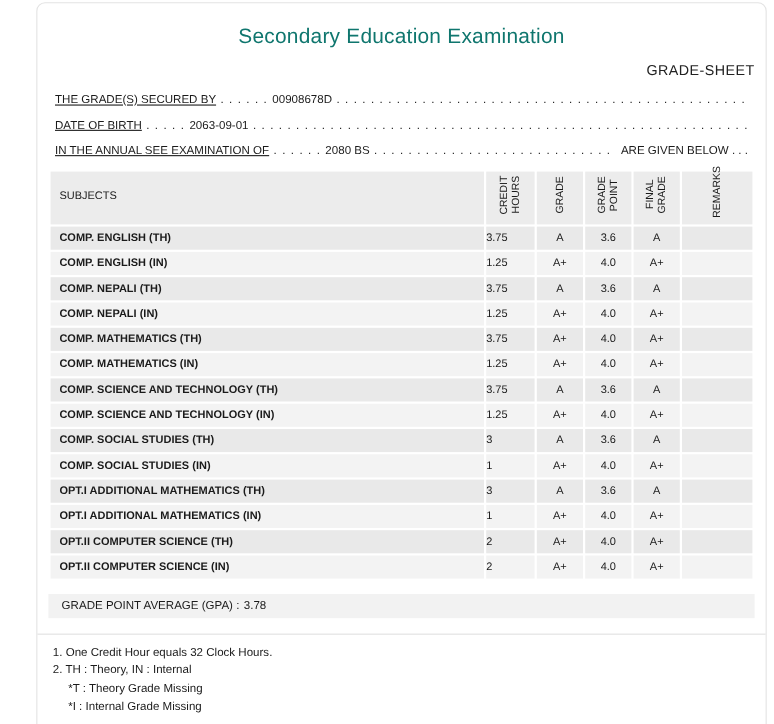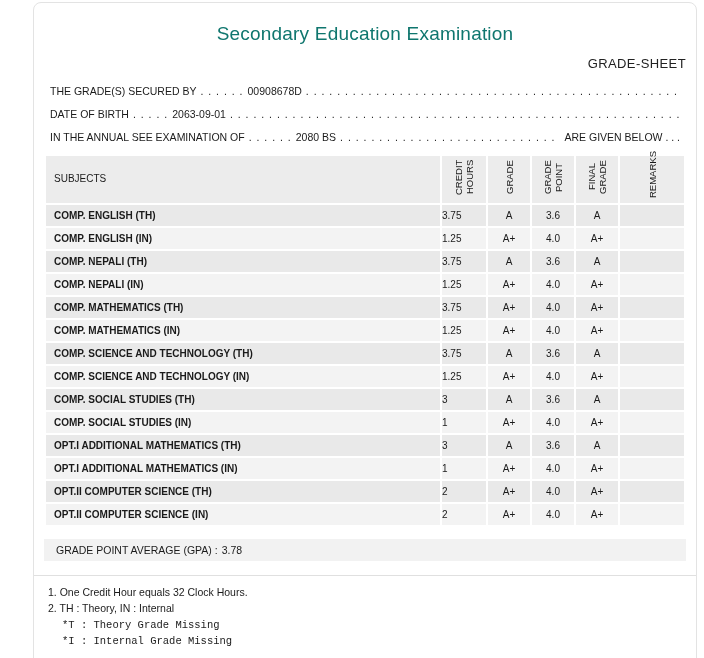--- a/index.html
+++ b/index.html
@@ -37,21 +37,21 @@
   }
   .info-lines { margin-top:14px; padding:0 6px; }
   .info-line {
     display:flex;
     align-items:baseline;
     font-size:10.5px;
     line-height:13px;
     margin-bottom:10px;
     white-space:nowrap;
   }
-  .info-label { flex:0 0 auto; }
+  .info-label { flex:0 0 auto;text-decoration:underline; }
   .info-dots { flex:0 0 auto; padding:0 4px; letter-spacing:1px; }
   .info-value { flex:0 0 auto; font-weight:400; padding-right:4px; }
   .info-trail { flex:1 1 0; min-width:0; overflow:hidden; white-space:nowrap; letter-spacing:1px; }
   .info-suffix { flex:0 0 auto; padding-left:4px; }
 
   table.grade-table {
     width:100%;
     border-collapse:separate;
     border-spacing:2px;
     margin-top:6px;
@@ -101,21 +101,21 @@
   }
   .gpa-band .gpa-value { padding-left:4px; }
 
   .divider {
     border:none;
     border-top:1px solid #e0e0e0;
     margin:14px -10px 8px -10px;
   }
   .footnotes { font-size:10.5px; line-height:16.3px; padding:0 4px; }
   .footnote { white-space:nowrap; }
-  .footnote.indent { padding-left:14px;font-family:Liberation Mono, monospace; }
+  .footnote.indent { padding-left:14px; }
 </style>
 </head>
 <body>
 
 <div class="card">
 
   <div class="title">Secondary Education Examination</div>
   <div class="subtitle">GRADE-SHEET</div>
 
   <div class="info-lines">

